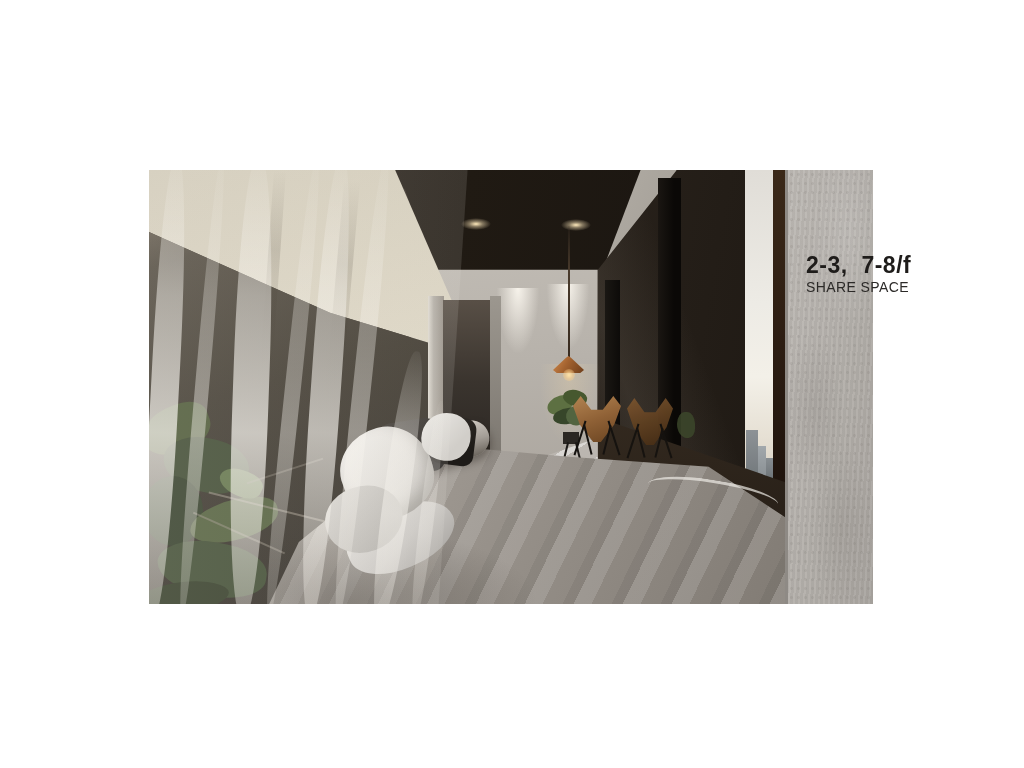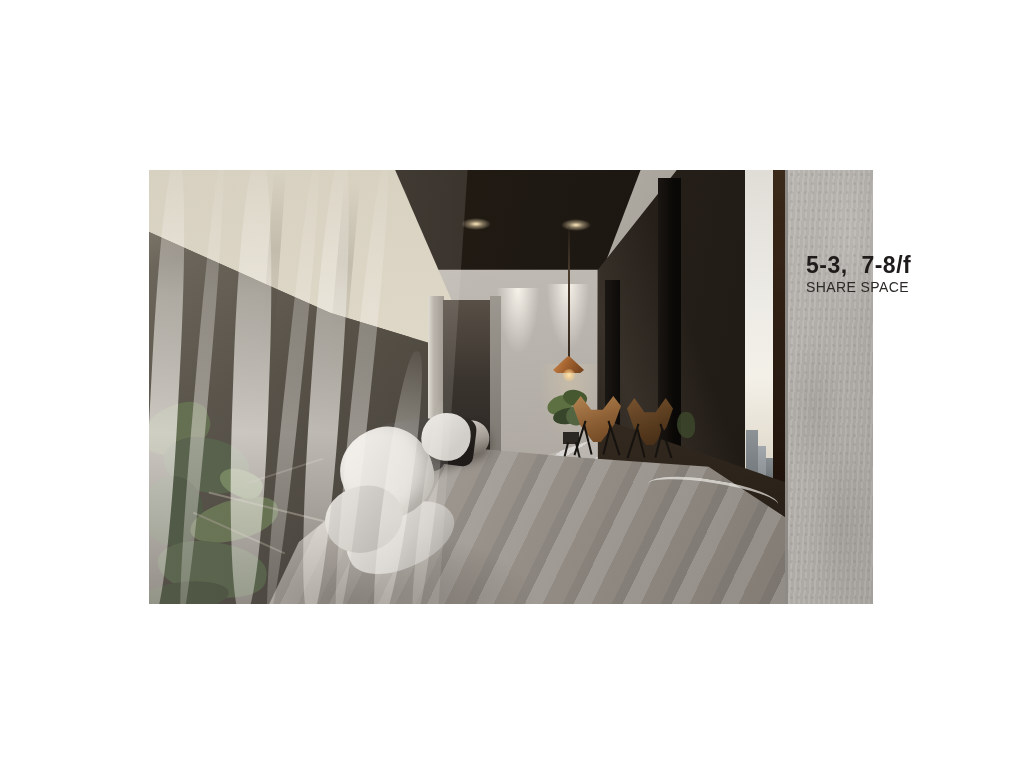--- a/index.html
+++ b/index.html
@@ -242,16 +242,16 @@
       <div class="st" style="left:162px;width:30px;transform:rotate(4deg);opacity:.9;"></div>
       <div class="st" style="left:204px;width:18px;transform:rotate(6deg);opacity:.6;"></div>
       <div class="st" style="left:236px;width:26px;top:180px;bottom:-20px;transform:rotate(8deg);opacity:.7;"></div>
       <div class="st" style="left:272px;width:14px;top:230px;bottom:-16px;transform:rotate(7deg);opacity:.45;"></div>
     </div>
 
     <div class="px" id="column"></div>
   </div>
 
   <div id="caption">
-    <div class="cap-title">5-3,  7-8/f</div>
+    <div class="cap-title">2-3,  7-8/f</div>
     <div class="cap-sub">SHARE SPACE</div>
   </div>
 </div>
 
 </body></html>

